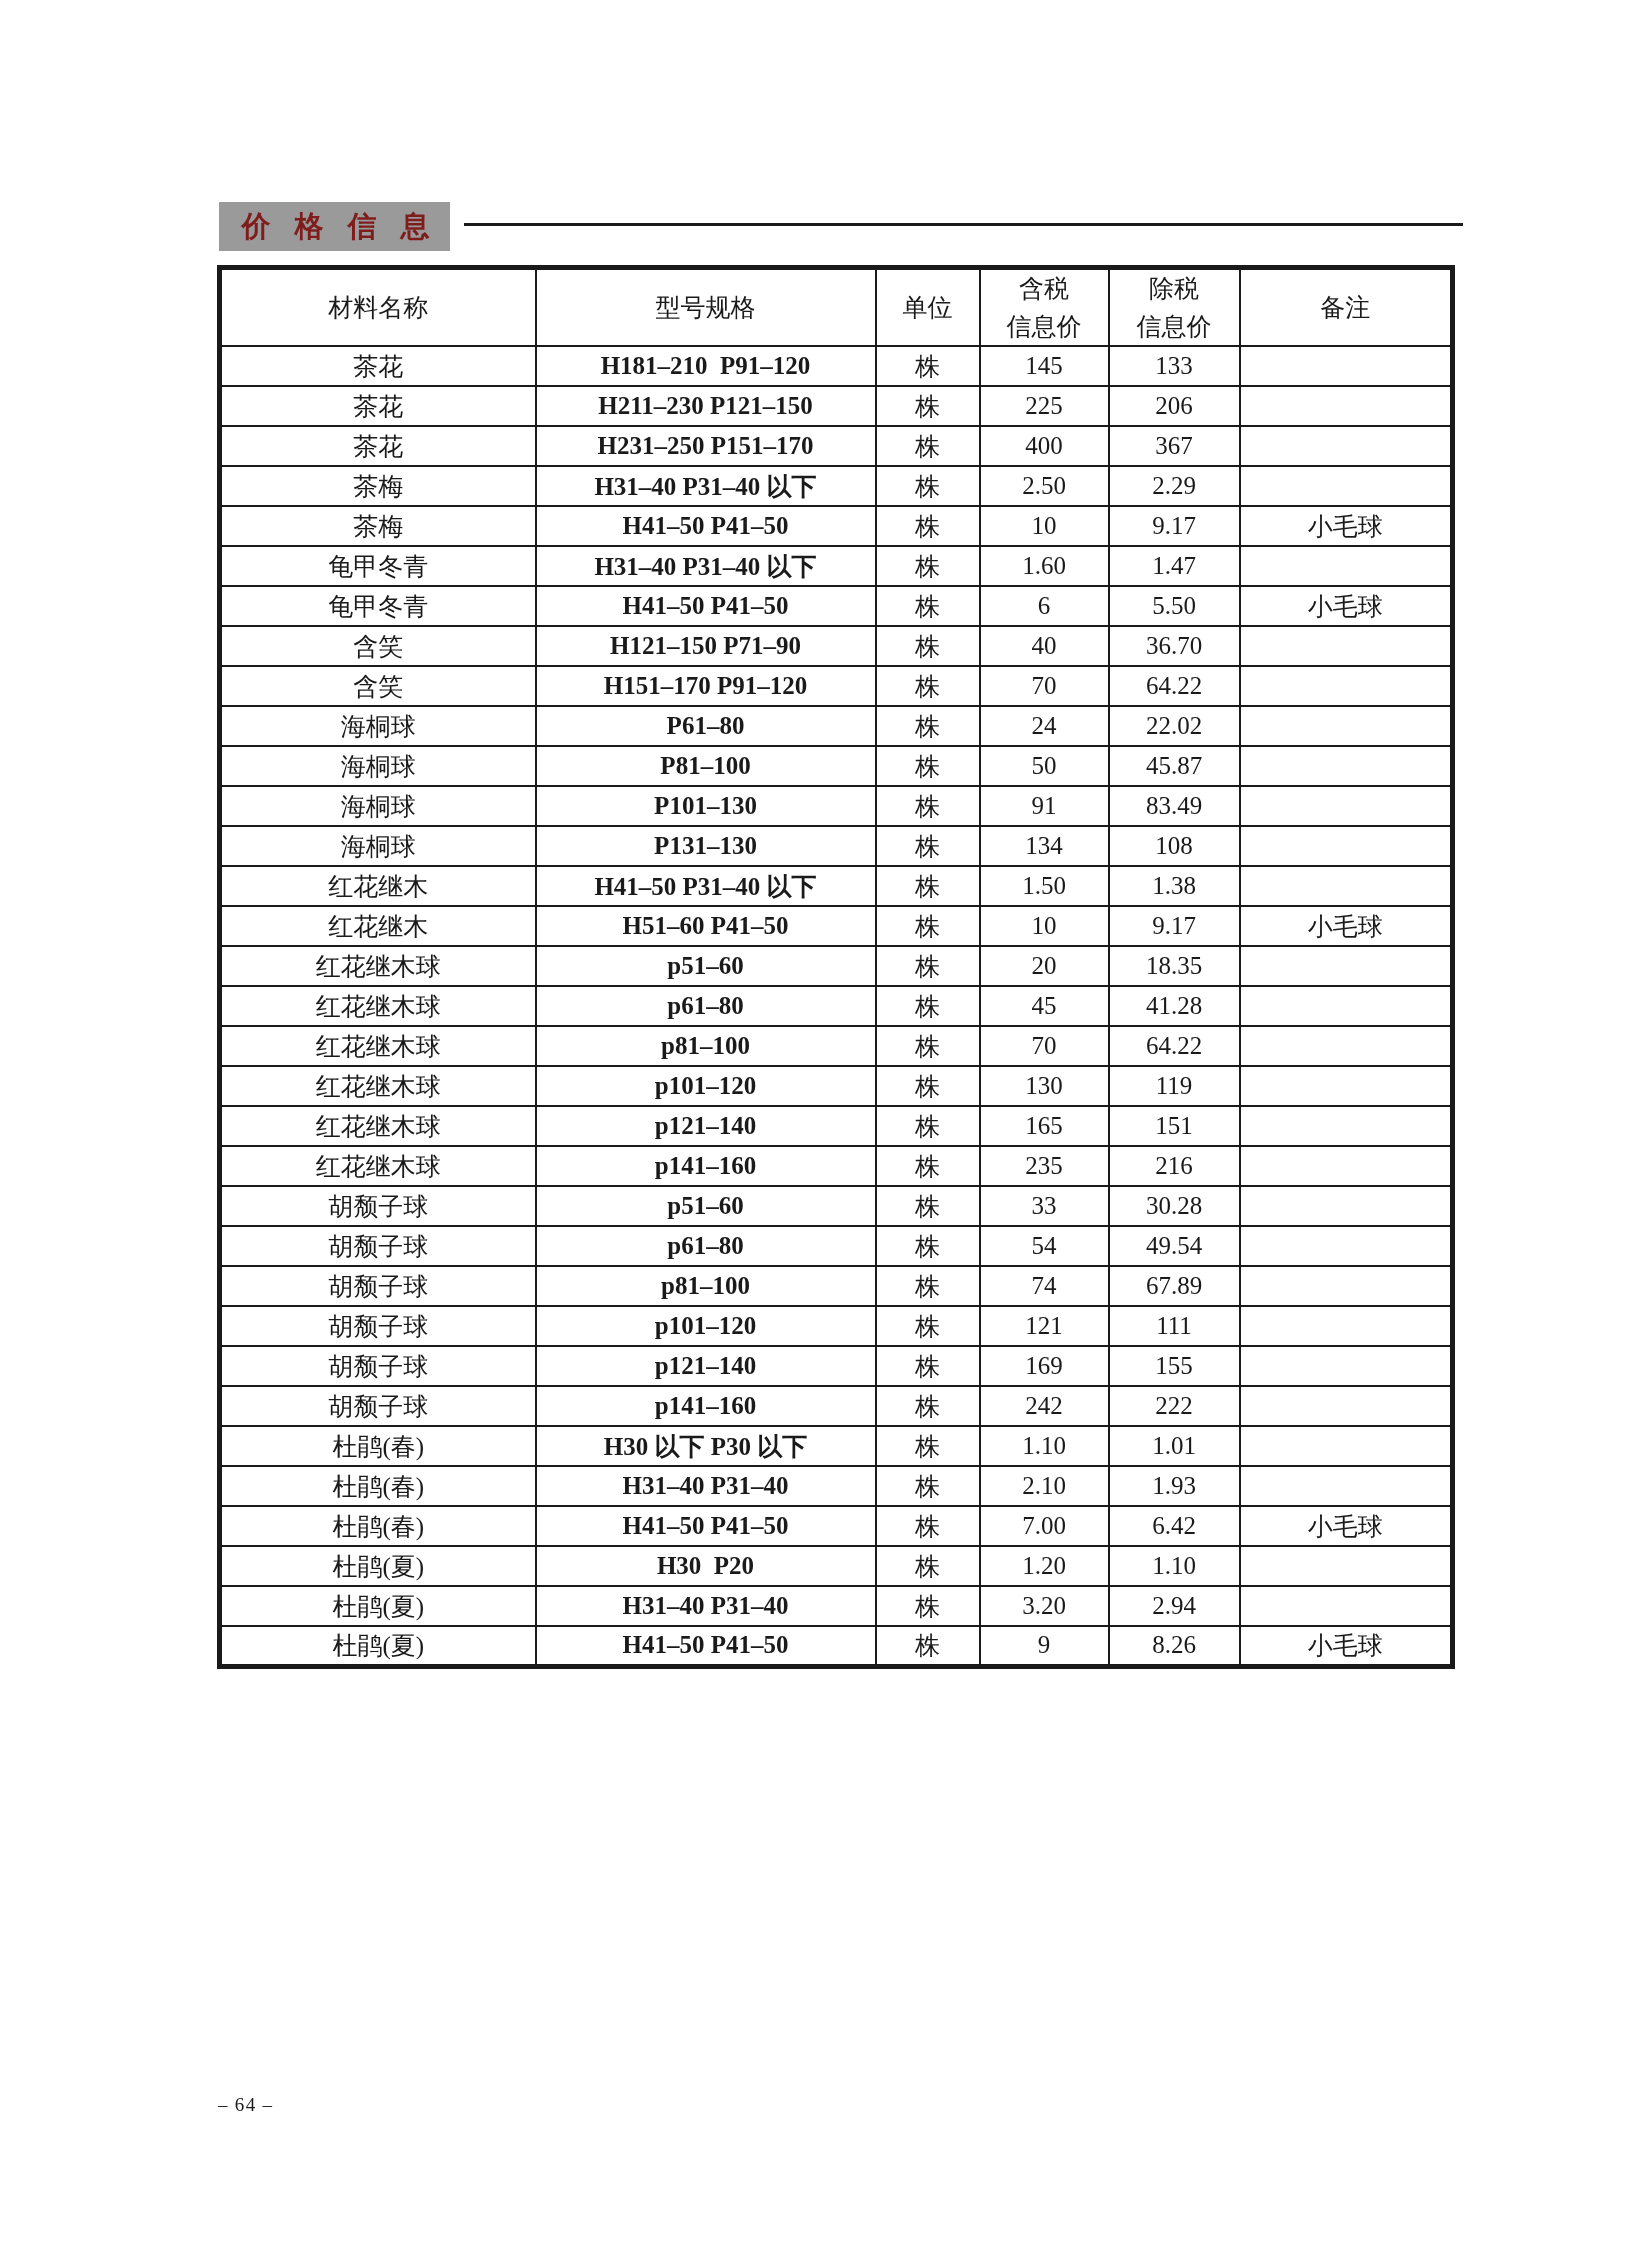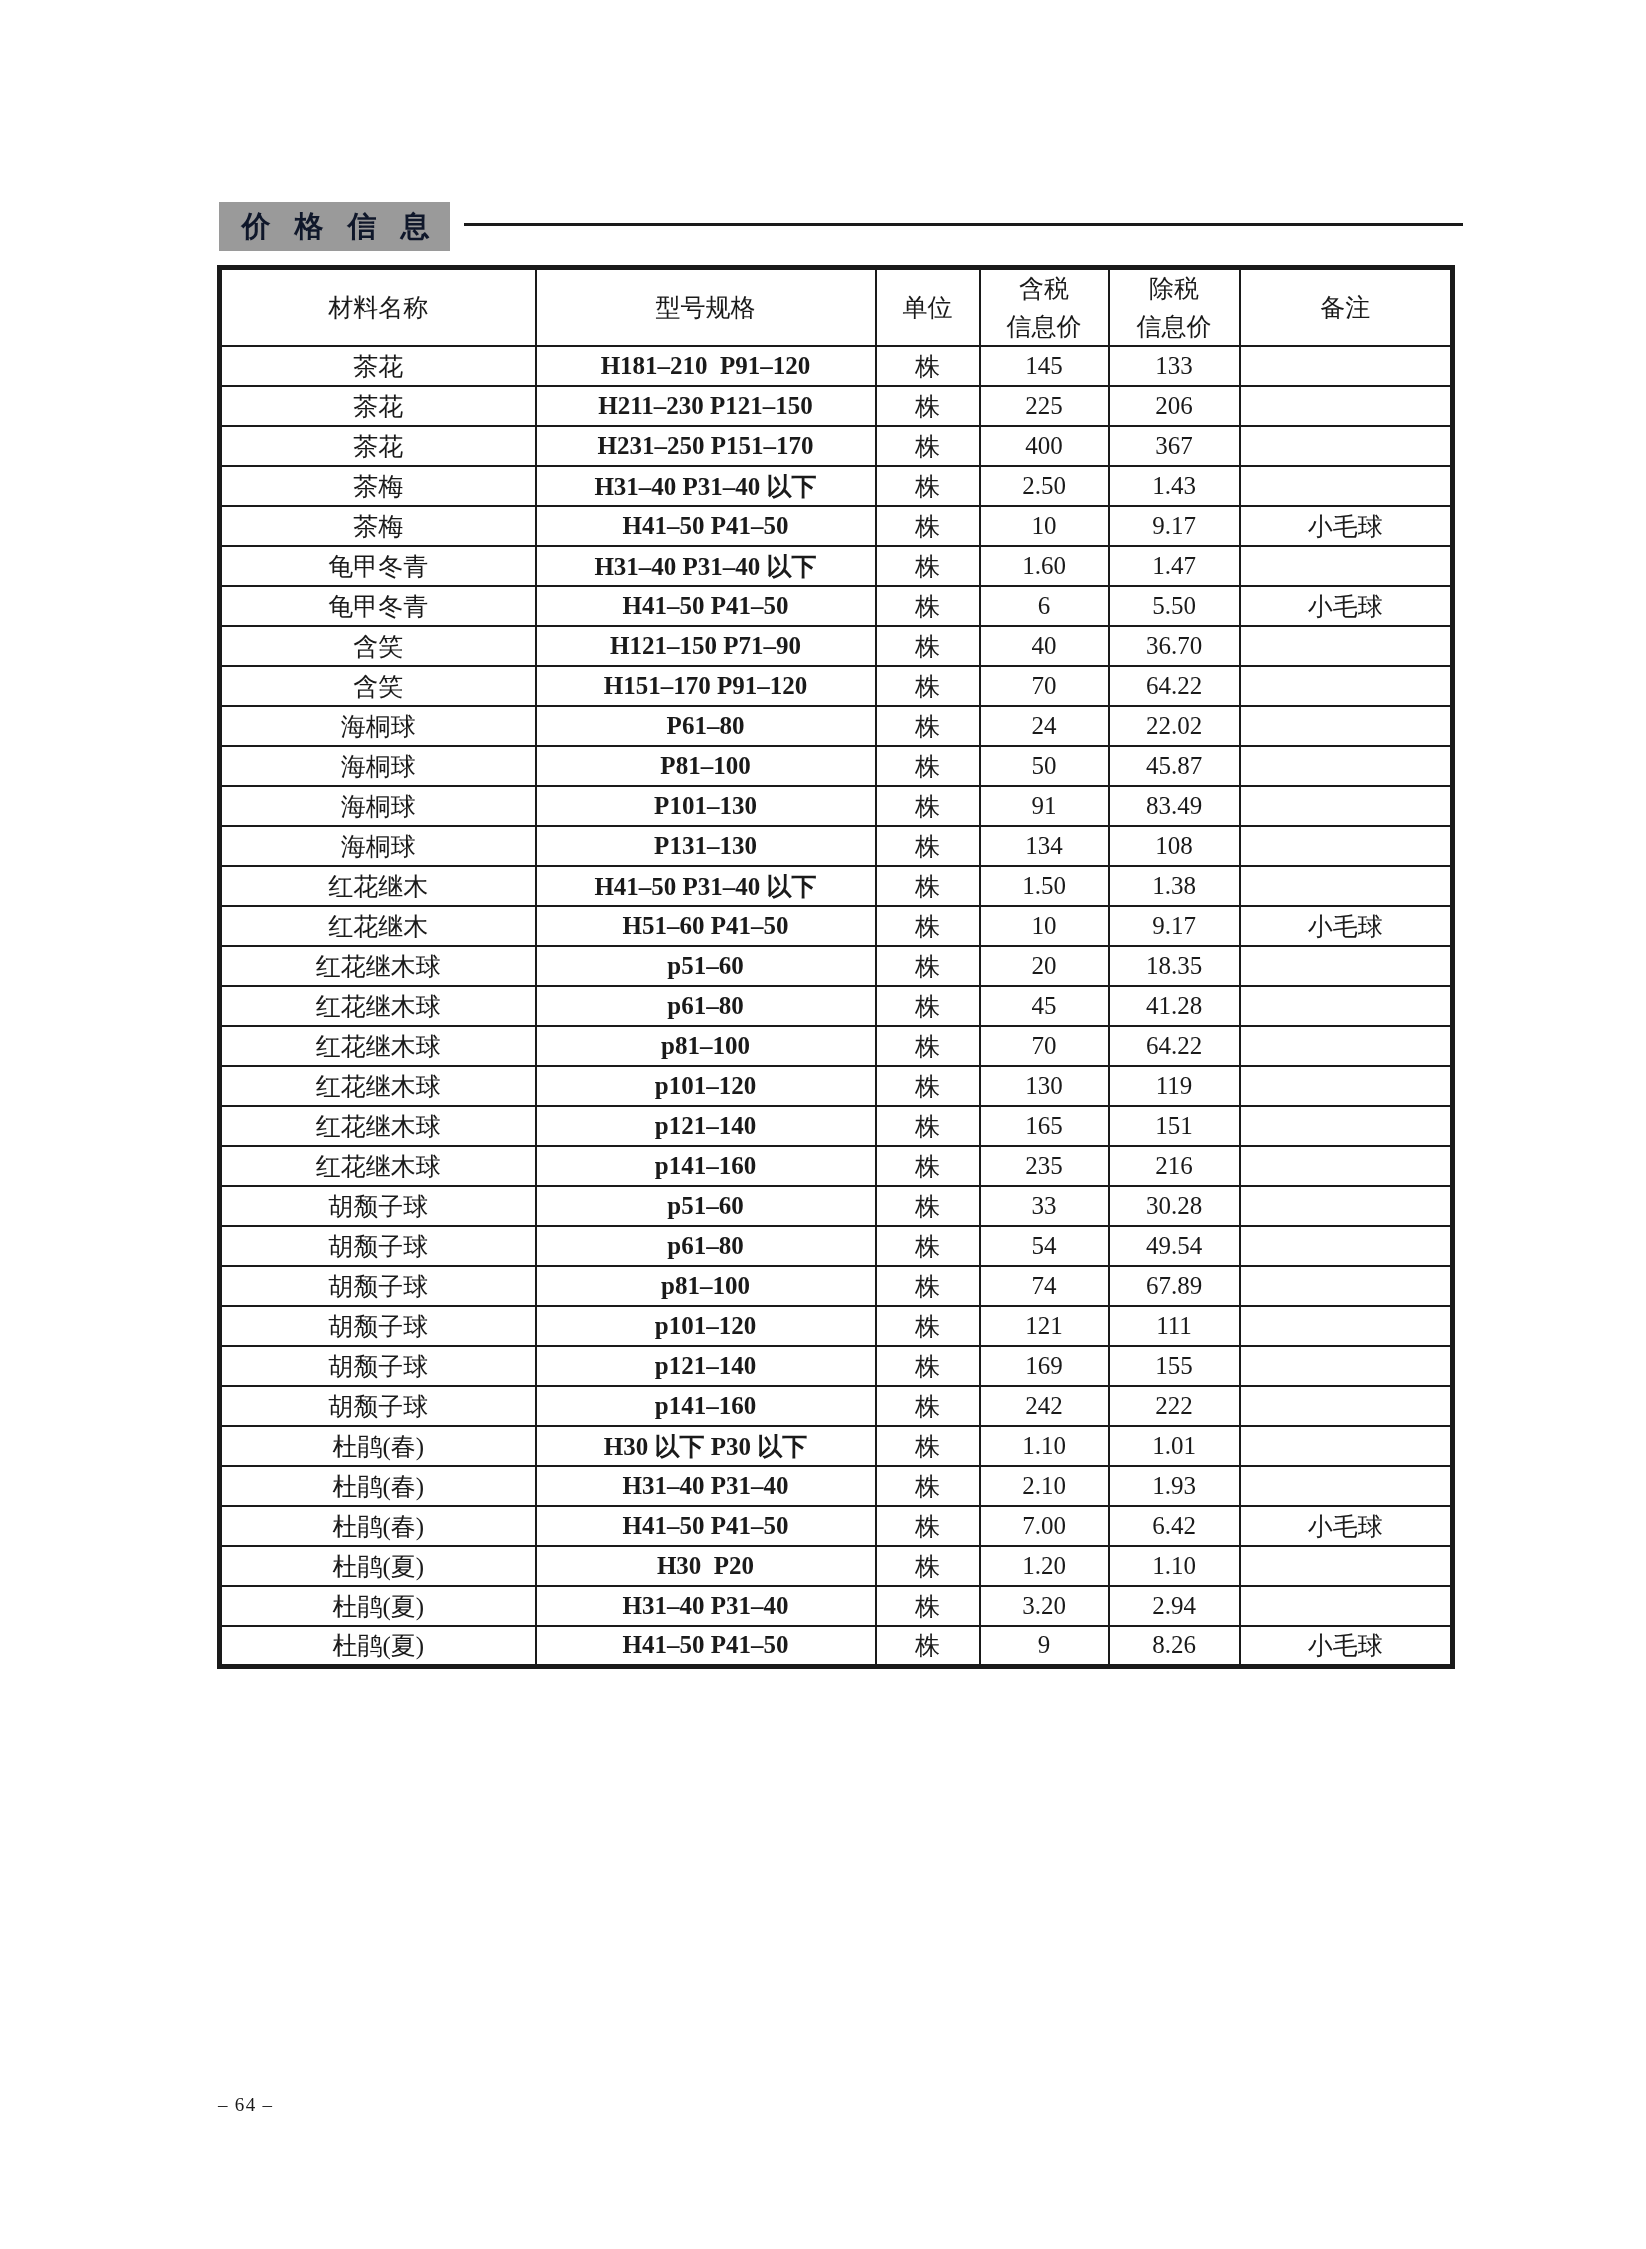--- a/index.html
+++ b/index.html
@@ -26,21 +26,21 @@
     box-sizing: border-box;
     display: flex;
     align-items: center;
     padding-left: 22.6px;
     overflow: hidden;
   }
   .banner-title {
     font-family: "Liberation Sans", sans-serif;
     font-weight: bold;
     font-size: 29px;
-    color: #0f172a;
+    color: #7f1d1d;
     letter-spacing: 24px;
     white-space: nowrap;
     line-height: 1;
   }
 
   
   .header-rule {
     position: absolute;
     left: 464px;
     top: 223px;
@@ -158,21 +158,21 @@
     <td class="col-unit">株</td>
     <td class="col-tax">400</td>
     <td class="col-notax">367</td>
     <td class="col-remark"></td>
   </tr>
       <tr>
     <td class="col-name">茶梅</td>
     <td class="col-spec">H31–40 P31–40 以下</td>
     <td class="col-unit">株</td>
     <td class="col-tax">2.50</td>
-    <td class="col-notax">1.43</td>
+    <td class="col-notax">2.29</td>
     <td class="col-remark"></td>
   </tr>
       <tr>
     <td class="col-name">茶梅</td>
     <td class="col-spec">H41–50 P41–50</td>
     <td class="col-unit">株</td>
     <td class="col-tax">10</td>
     <td class="col-notax">9.17</td>
     <td class="col-remark">小毛球</td>
   </tr>

